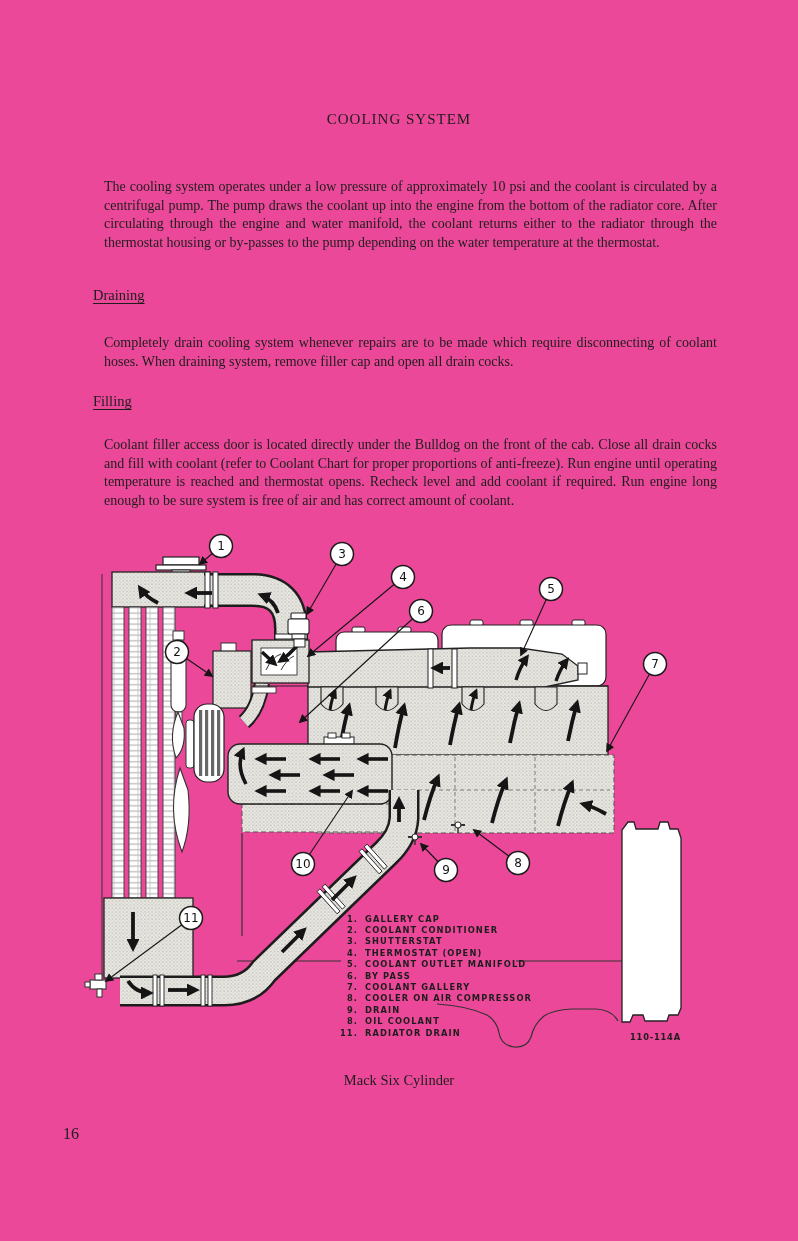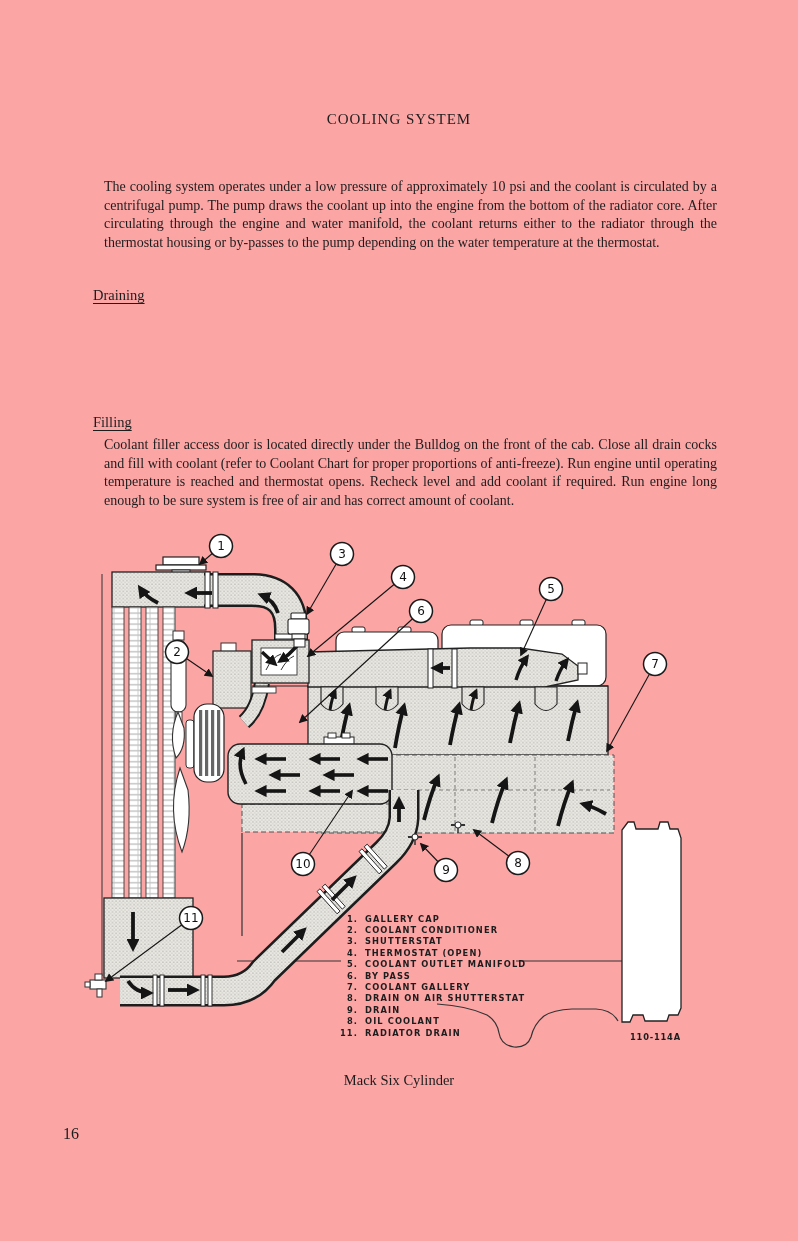--- a/index.html
+++ b/index.html
@@ -1,38 +1,38 @@
 <!DOCTYPE html>
 <html><head>
 <meta charset="utf-8">
 <style>
   html,body{margin:0;padding:0;background:#e8e8e8;}
   .page{
-    position:relative;width:798px;height:1241px;background:#fca5a5;
+    position:relative;width:798px;height:1241px;background:#ec4899;
     font-family:"Liberation Serif", serif;color:#1d1d1d;overflow:hidden;
     margin:0 auto;
     text-decoration:underline;
   }
   .page-title{
     position:absolute;top:111px;left:0;width:798px;text-align:center;
     font-size:15px;font-weight:400;letter-spacing:1px;margin:0;
   }
   .body-text{
     position:absolute;left:89px;width:613px;margin:15px;
     font-size:14px;line-height:18.6px;text-align:justify;
   }
   .intro{top:163px;}
   .para-draining{top:319px;}
   .para-filling{top:421px;}
   .section-heading{
     position:absolute;left:89px;margin:4px;font-size:14.5px;font-weight:400;
     text-decoration:underline;text-underline-offset:3px;
   }
   .head-draining{top:283px;}
-  .head-filling{top:410px;}
+  .head-filling{top:389px;}
   .figure{position:absolute;left:0;top:530px;width:798px;height:545px;}
   .fig-svg{position:absolute;left:0;top:0;}
   .legend{
     position:absolute;left:340px;top:383px;
     font-family:"DejaVu Sans", sans-serif;font-size:8.3px;color:#1d1d1d;
     letter-spacing:1.1px;font-weight:600;
   }
   .lg-row{display:flex;height:11.4px;align-items:center;}
   .lg-num{width:18px;text-align:right;margin-right:7px;flex:none;}
   .lg-label{white-space:nowrap;}
@@ -53,20 +53,21 @@
 </head>
 <body>
 
 <div class="page">
 
   <h1 class="page-title">COOLING SYSTEM</h1>
 
   <p class="body-text intro">The cooling system operates under a low pressure of approximately 10 psi and the coolant is circulated by a centrifugal pump.  The pump draws the coolant up into the engine from the bottom of the radiator core.  After circulating through the engine and water manifold, the coolant returns either to the radiator through the thermostat housing or by-passes to the pump depending on the water temperature at the thermostat.</p>
 
   <h2 class="section-heading head-draining">Draining</h2>
+  <p class="body-text para-draining">Completely drain cooling system whenever repairs are to be made which require disconnecting of coolant hoses.  When draining system, remove filler cap and open all drain cocks.</p>
 
   <h2 class="section-heading head-filling">Filling</h2>
   <p class="body-text para-filling">Coolant filler access door is located directly under the Bulldog on the front of the cab.  Close all drain cocks and fill with coolant (refer to Coolant Chart for proper proportions of anti-freeze).  Run engine until operating temperature is reached and thermostat opens.  Recheck level and add coolant if required.  Run engine long enough to be sure system is free of air and has correct amount of coolant.</p>
 
   <div class="figure">
     <svg class="fig-svg" width="798" height="545" viewBox="0 530 798 545">
       <defs>
         <pattern id="stip" width="3.6" height="3.6" patternUnits="userSpaceOnUse">
           <rect width="3.6" height="3.6" fill="#eae8e2"></rect>
           <circle cx="0.9" cy="1" r="0.6" fill="#8f8d86"></circle>
@@ -361,21 +362,21 @@
       <div class="lg-row">
           <span class="lg-num">6.</span>
           <span class="lg-label">BY PASS</span>
         </div>
       <div class="lg-row">
           <span class="lg-num">7.</span>
           <span class="lg-label">COOLANT GALLERY</span>
         </div>
       <div class="lg-row">
           <span class="lg-num">8.</span>
-          <span class="lg-label">DRAIN ON AIR SHUTTERSTAT</span>
+          <span class="lg-label">COOLER ON AIR COMPRESSOR</span>
         </div>
       <div class="lg-row">
           <span class="lg-num">9.</span>
           <span class="lg-label">DRAIN</span>
         </div>
       <div class="lg-row">
           <span class="lg-num">8.</span>
           <span class="lg-label">OIL COOLANT</span>
         </div>
       <div class="lg-row">

